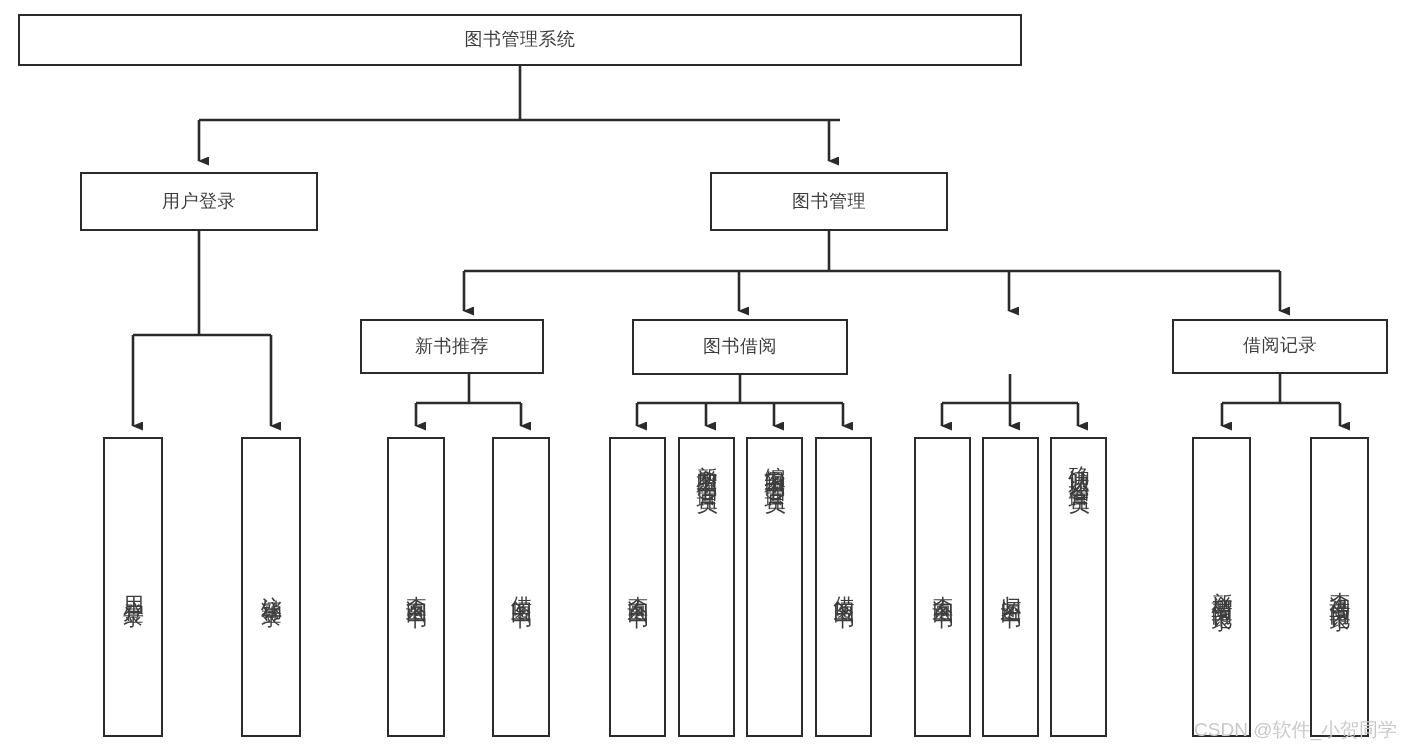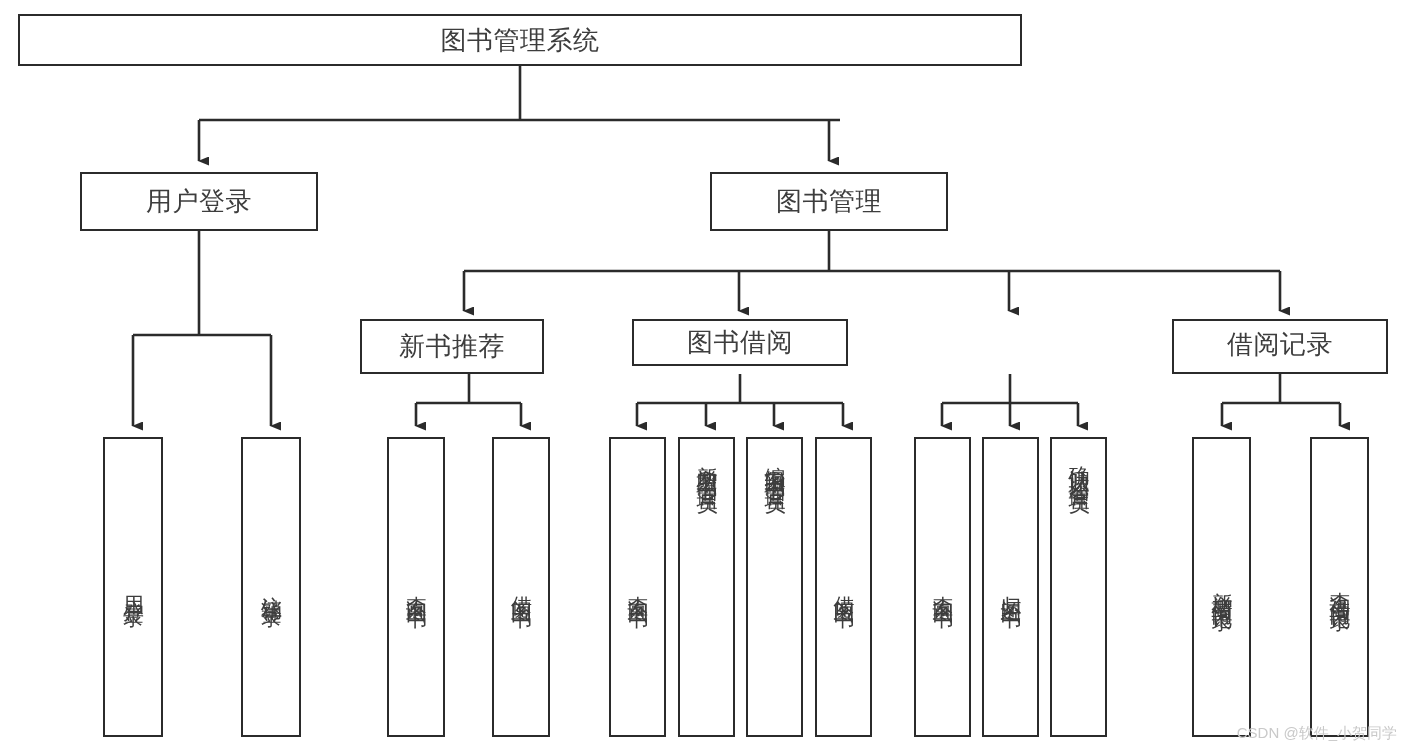--- a/index.html
+++ b/index.html
@@ -29,21 +29,21 @@
     box-sizing: border-box;
     background: #ffffff;
     border: 2px solid #2b2b2b;
     display: flex;
     align-items: center;
     justify-content: center;
     z-index: 3;
   }
   .node-label {
     color: #3d3d3d;
-    font-size: 26px;
+    font-size: 18px;
     line-height: 1.18;
     letter-spacing: 0.5px;
     text-align: center;
     white-space: nowrap;
   }
   .node.vertical {
     align-items: flex-start;
     padding-top: 10px;
   }
   .node.vertical .node-label {
@@ -56,21 +56,21 @@
   }
   .node.vertical.centered {
     align-items: center;
     padding-top: 0;
   }
   .watermark {
     position: absolute;
     right: 8px;
     bottom: 4px;
     color: #c9c9c9;
-    font-size: 15px;
+    font-size: 19px;
     z-index: 5;
     white-space: nowrap;
     pointer-events: none;
   }
 </style>
 </head>
 <body>
 
 <div id="canvas">
 
@@ -132,21 +132,21 @@
   <div class="node" style="left:80px; top:172px; width:238px; height:59px;">
     <span class="node-label">用户登录</span>
   </div>
   <div class="node" style="left:710px; top:172px; width:238px; height:59px;">
     <span class="node-label">图书管理</span>
   </div>
 
   <div class="node" style="left:360px; top:319px; width:184px; height:55px;">
     <span class="node-label">新书推荐</span>
   </div>
-  <div class="node" style="left:632px; top:319px; width:216px; height:47px;">
+  <div class="node" style="left:632px; top:319px; width:216px; height:56px;">
     <span class="node-label">图书借阅</span>
   </div>
   <div class="node" style="left:1172px; top:319px; width:216px; height:55px;font-family:Liberation Mono, monospace;">
     <span class="node-label">借阅记录</span>
   </div>
 
   <div class="node vertical centered" style="left:103px; top:437px; width:60px; height:300px;">
     <span class="node-label">用户登录</span>
   </div>
   <div class="node vertical centered" style="left:241px; top:437px; width:60px; height:300px;">

